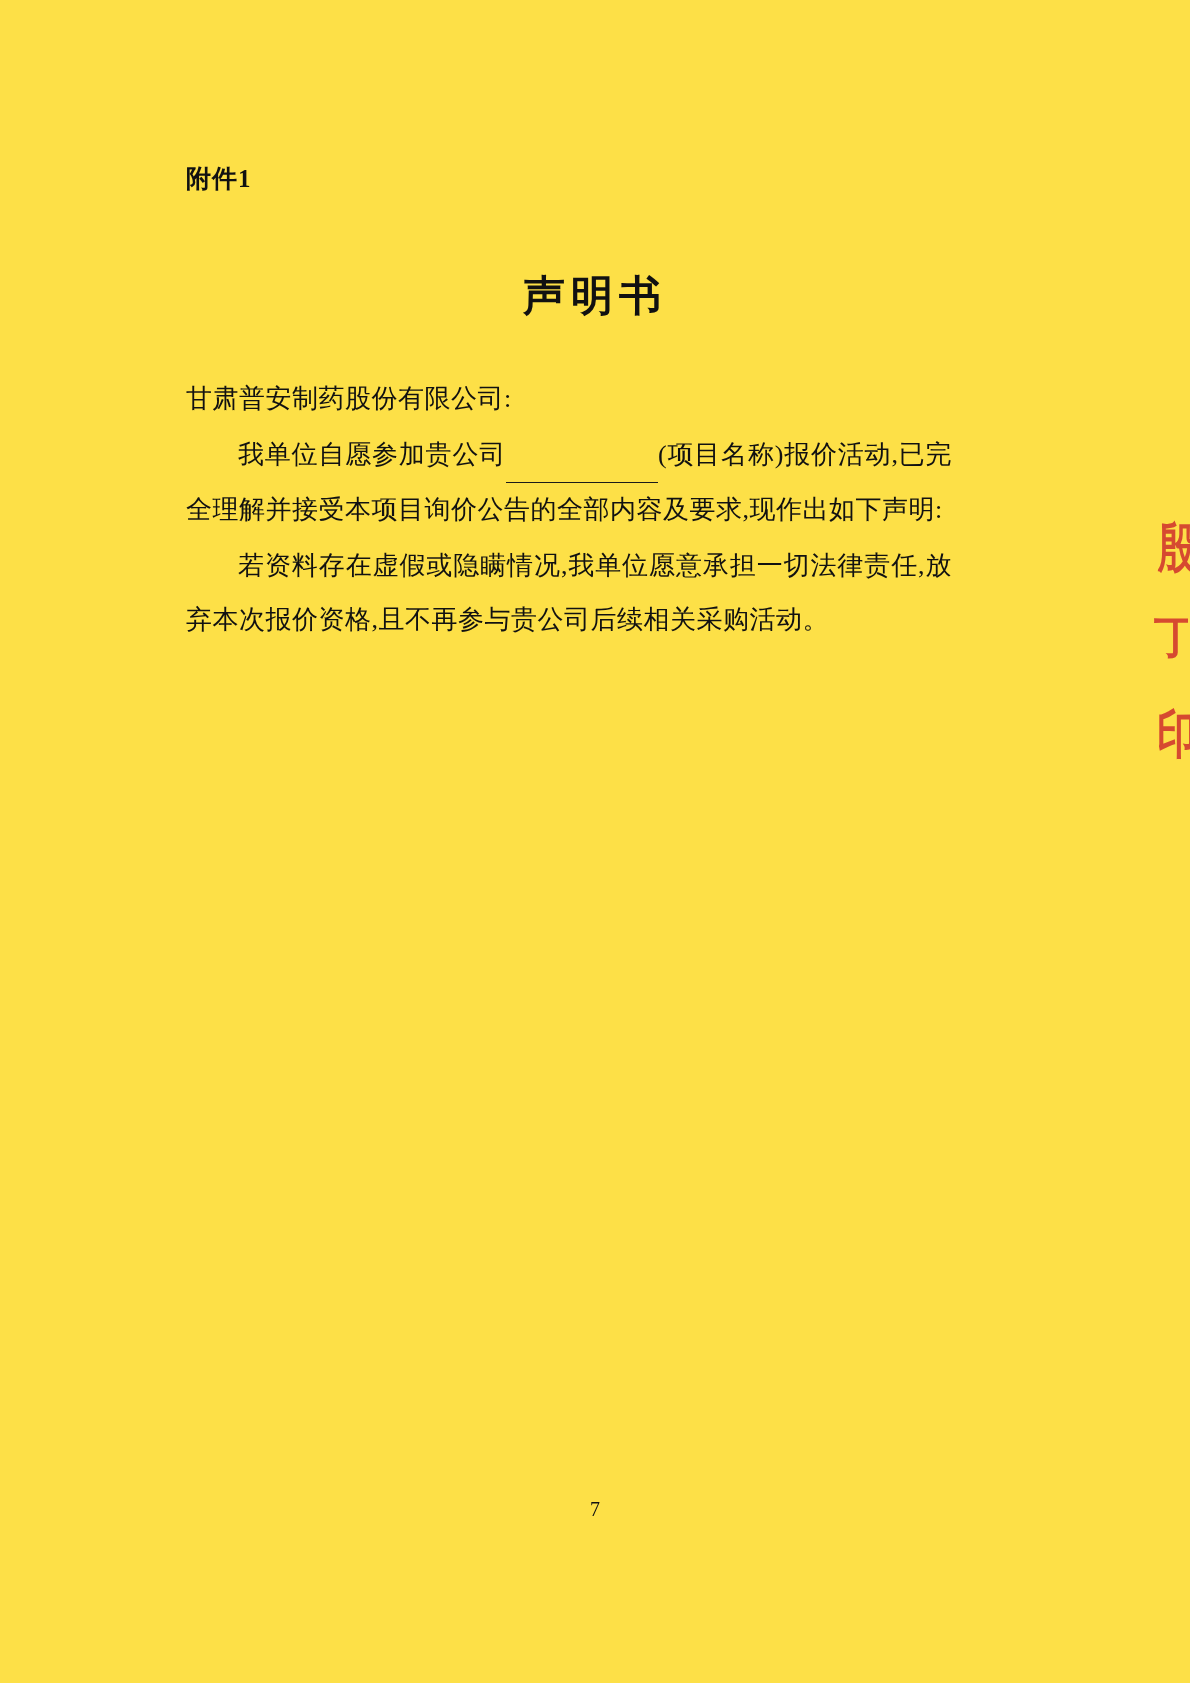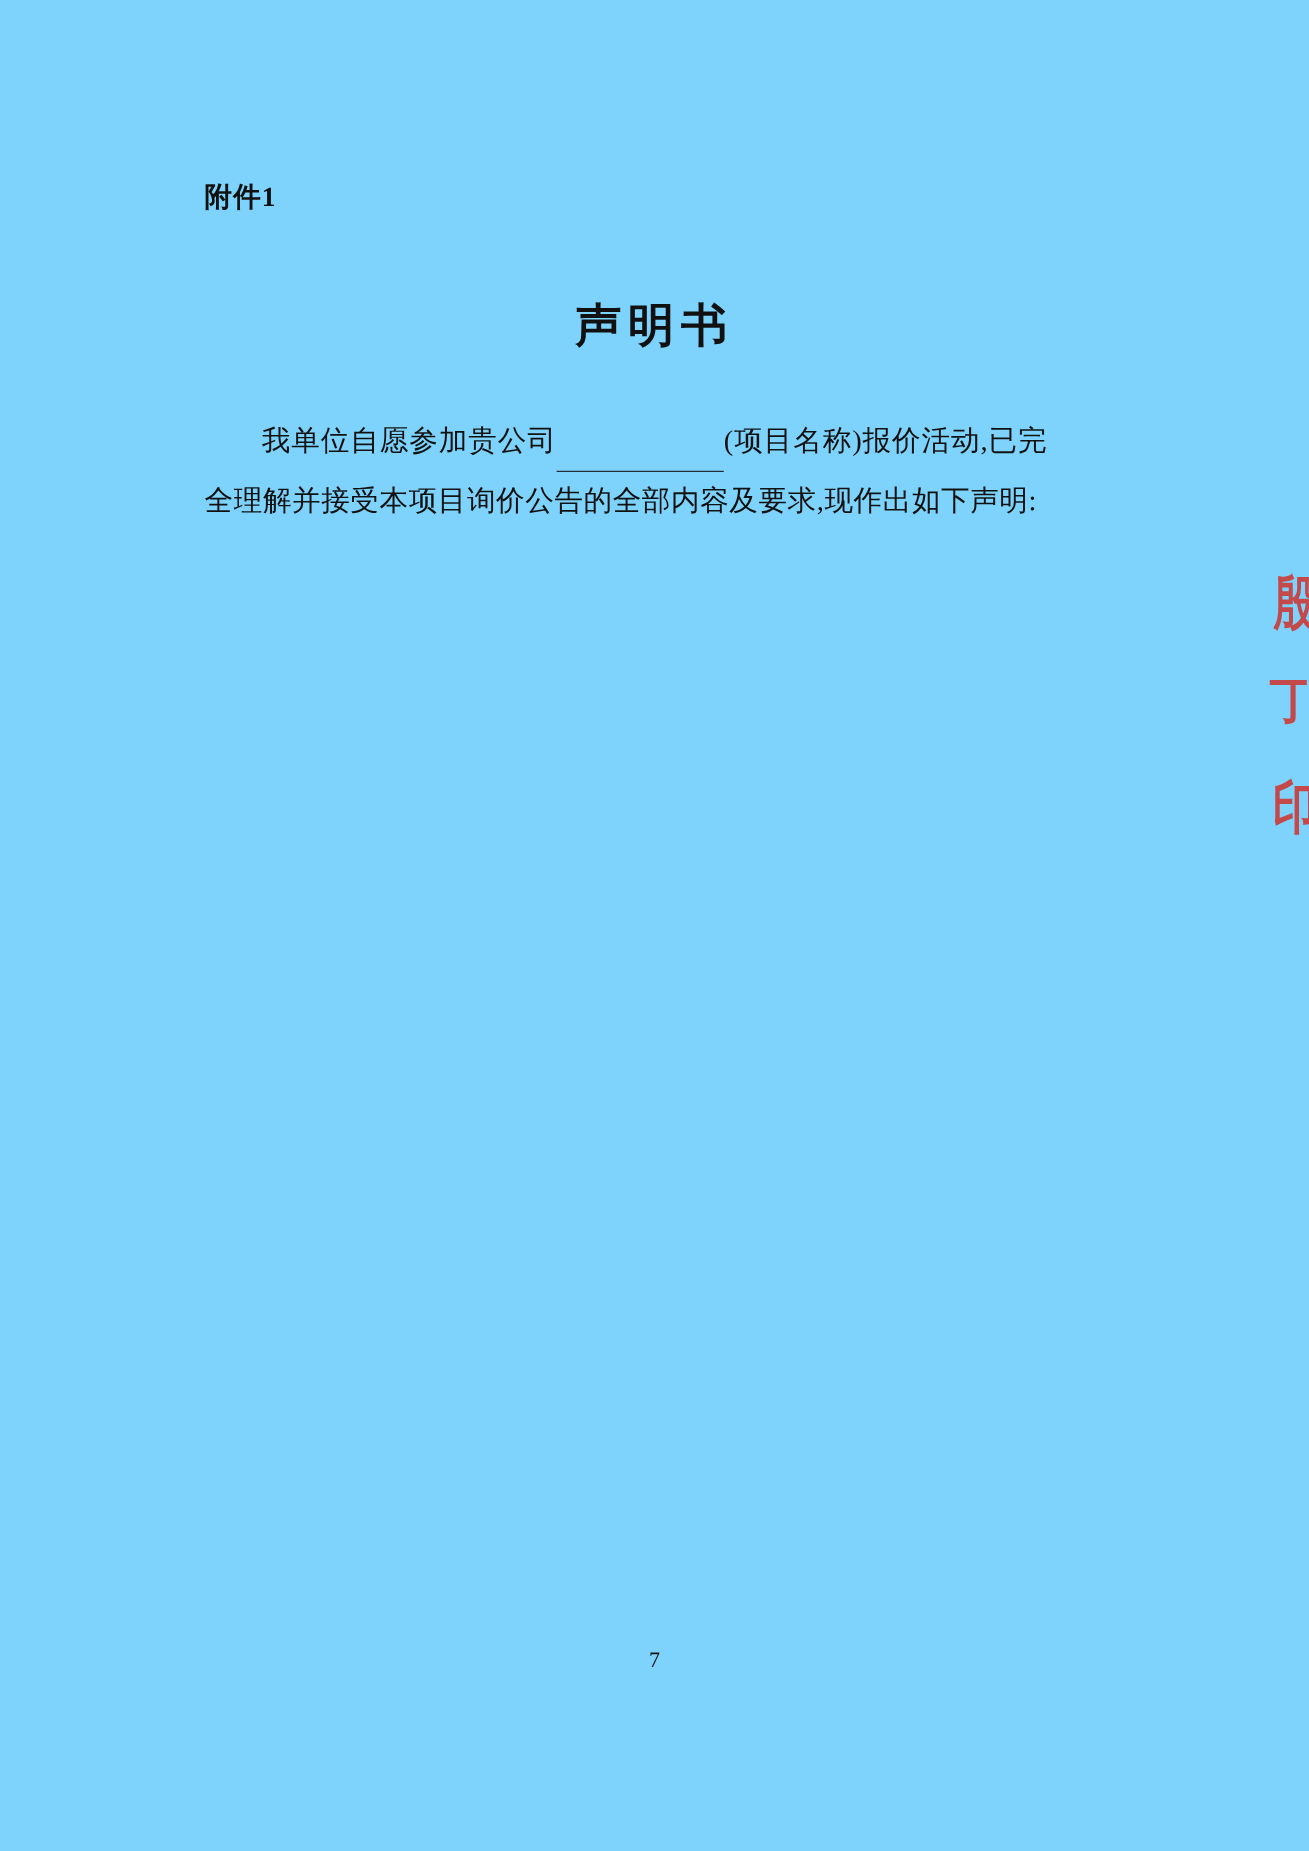--- a/index.html
+++ b/index.html
@@ -11,21 +11,21 @@
     width: 1190px;
     height: 1683px;
     position: relative;
     font-family: "Liberation Serif", "DejaVu Serif", serif;
     color: #111111;
     overflow: hidden;
   }
   .page {
     position: absolute;
     inset: 0;
-    background: #7dd3fc;
+    background: #fde047;
   }
   .attachment-label {
     position: absolute;
     left: 186px;
     top: 162px;
     font-size: 25px;
     font-weight: 700;
     letter-spacing: 1px;
     font-family: "Liberation Serif", "DejaVu Serif", serif;
   }
@@ -145,26 +145,28 @@
 <body>
 
 <div class="page">
 
   <div class="attachment-label">附件1</div>
 
   <div class="doc-title">声明书</div>
 
   <div class="body-block">
 
+    <div class="addressee">甘肃普安制药股份有限公司:</div>
 
     <div class="para indent">
       <span>我单位自愿参加贵公司</span><span class="fill-line">&nbsp;</span><span>(项目名称)报价活动,已完全理解并接受本项目询价公告的全部内容及要求,现作出如下声明:</span>
     </div>
 
 
+    <div class="para indent">若资料存在虚假或隐瞒情况,我单位愿意承担一切法律责任,放弃本次报价资格,且不再参与贵公司后续相关采购活动。</div>
   </div>
 
   <div class="sig-block">
   </div>
 
   <div class="stamp stamp-1">殷</div>
   <div class="stamp stamp-2">丁</div>
   <div class="stamp stamp-3">印</div>
 
   <div class="page-number">7</div>

